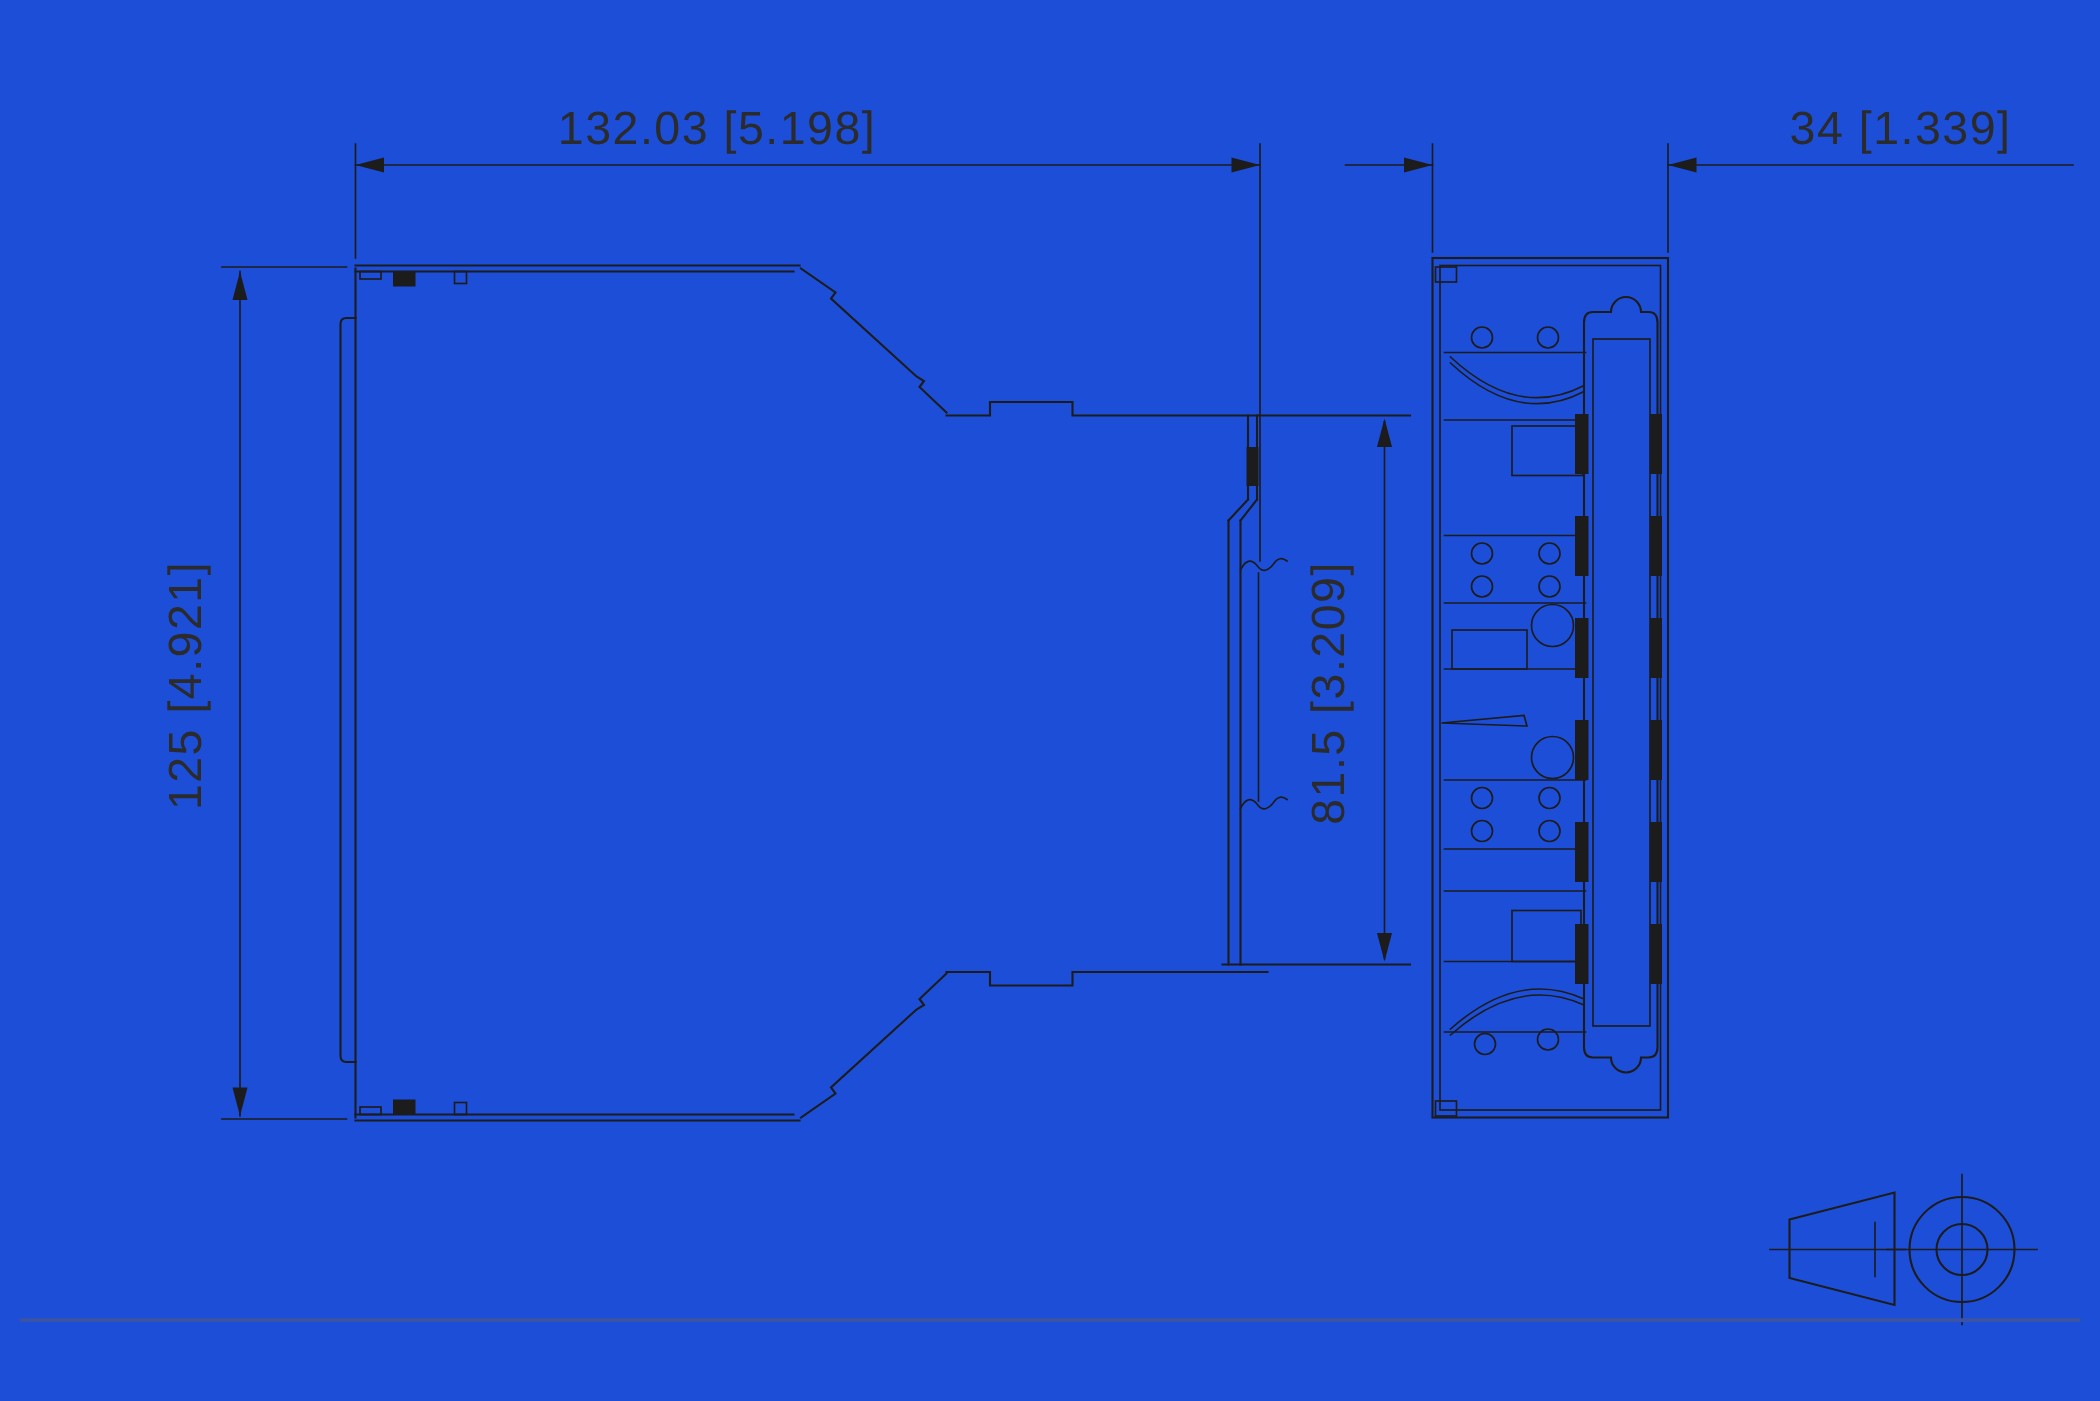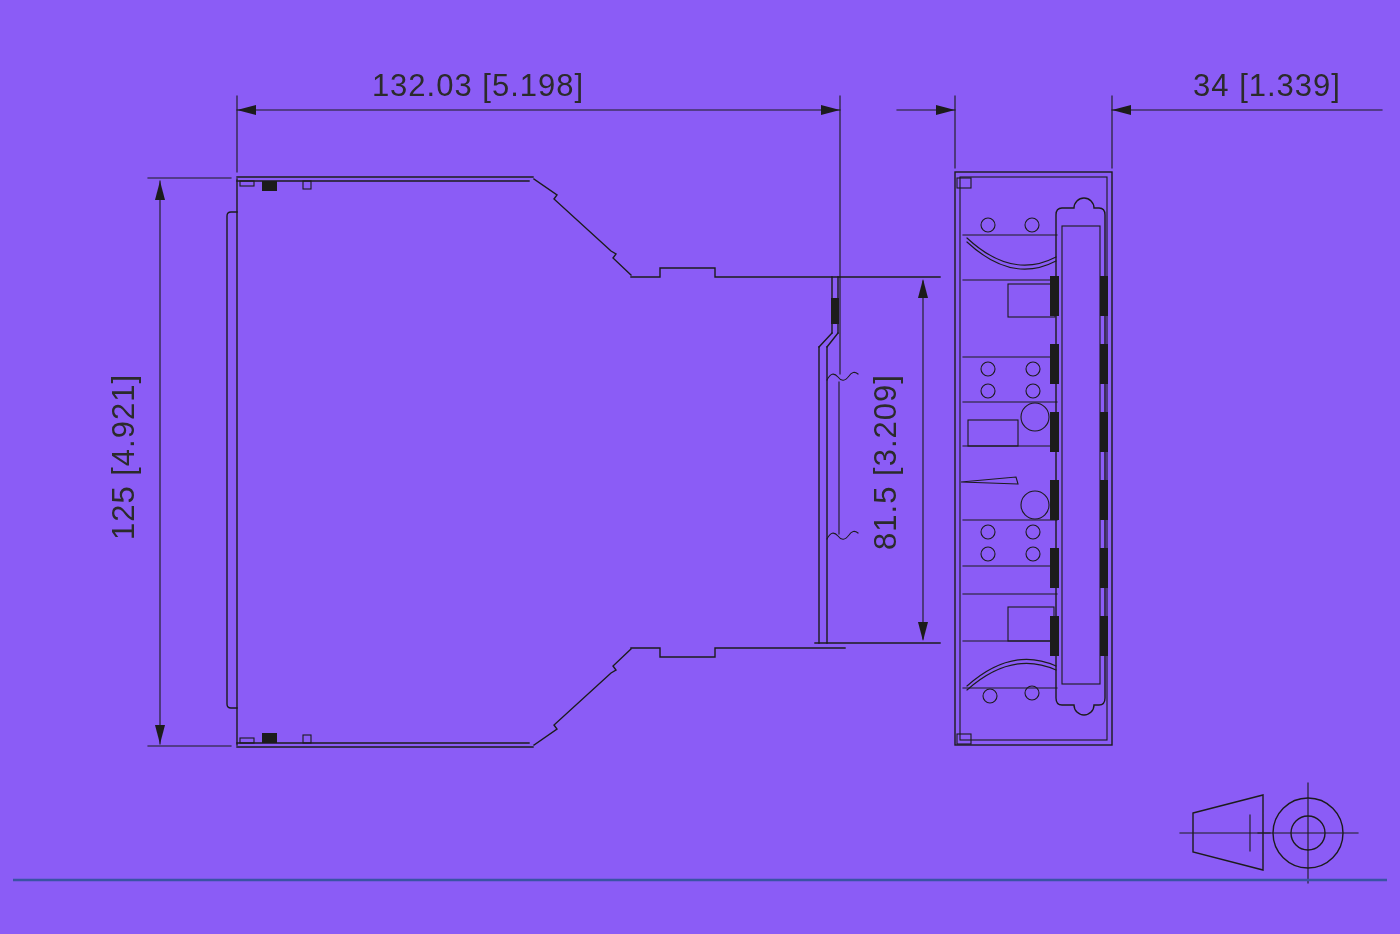--- a/index.html
+++ b/index.html
@@ -1,16 +1,16 @@
 <!DOCTYPE html>
 <html><head>
 <meta charset="utf-8">
 <style>
   html,body{margin:0;padding:0;background:#ffffff;}
-  .sheet{width:1400px;height:934px;position:relative;background:#8b5cf6;overflow:hidden;}
+  .sheet{width:1400px;height:934px;position:relative;background:#1d4ed8;overflow:hidden;}
   svg{display:block;}
   .ln{stroke:#1c1c1c;stroke-width:1.4;fill:none;stroke-linecap:square;stroke-linejoin:miter;}
   .thin{stroke:#1c1c1c;stroke-width:1.1;fill:none;stroke-linecap:square;}
   .solid{fill:#1c1c1c;stroke:none;}
   .dimtxt{font-family:"Liberation Sans", sans-serif;font-size:31px;letter-spacing:1px;fill:#2b2b2b;}
   .mid{text-anchor:middle;}
 </style>
 </head>
 <body>
 

